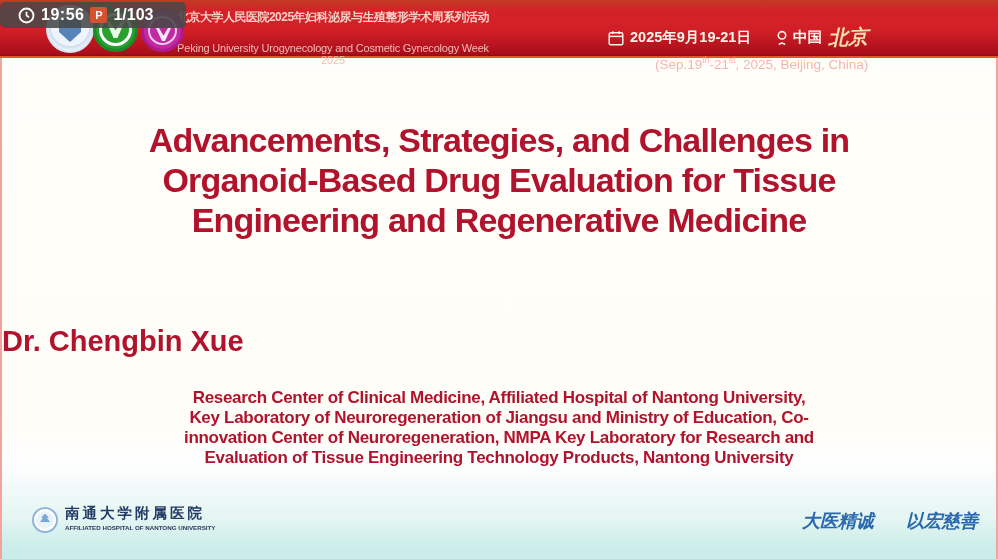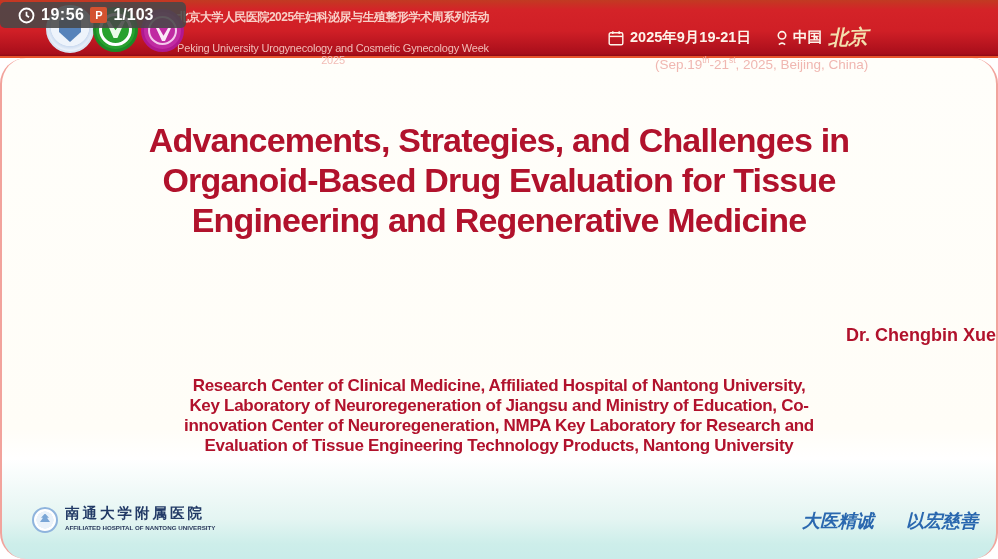--- a/index.html
+++ b/index.html
@@ -48,25 +48,25 @@
   .banner-right .row1 .gap { width:24px; }
   .banner-right .row1 .pin { margin-right:4px; }
   .city-calligraphy { font-family:"DejaVu Serif", serif; font-style:italic; font-weight:bold;
                       font-size:20px; color:#f3dfae; margin-left:6px; transform:rotate(-2deg); }
   .banner-right .row2 { margin-top:4px; padding-left:47px; color:#f0b7b1; font-size:13.5px; }
   .banner-right .row2 sup { font-size:8.5px; }
 
   
   .slide { position:relative; flex:1;
            background:linear-gradient(180deg,#fffefa 0%, #fffdf7 74%, #ffffff 80%, #e4f5f2 92%, #cdeeea 97%, #c9ecea 100%);
-           border-left:2px solid #f2a39c; border-right:2px solid #f2a39c;border-radius:26px; }
+           border-left:2px solid #f2a39c; border-right:2px solid #f2a39c; }
 
   .slide-title { margin:62px auto 0; width:830px; text-align:center;
                  color:#b1122c; font-weight:bold; font-size:34px; line-height:40px; letter-spacing:-0.8px; }
-  .speaker { margin-top:85px; text-align:right; color:#b1122c; font-weight:bold; font-size:18px; }
+  .speaker { margin-top:85px; text-align:left; color:#b1122c; font-weight:bold; font-size:29px; }
   .affiliation { margin:30px auto 0; width:720px; text-align:center;
                  color:#b1122c; font-weight:bold; font-size:17px; line-height:20px; letter-spacing:-0.3px; }
 
   .footer-left { position:absolute; left:30px; bottom:24px; display:flex; align-items:center; gap:7px; }
   .hospital-emblem { width:26px; height:26px; border-radius:50%; flex:0 0 26px;
                      background:radial-gradient(circle,#eaf2fa 55%, #ffffff 56%);
                      border:2px solid #8fb4dd; position:relative; }
   .hospital-emblem::after { content:""; position:absolute; left:6px; top:5px; width:10px; height:12px;
                      background:#7aa6d6; clip-path:polygon(50% 0,90% 35%,70% 35%,100% 70%,0 70%,30% 35%,10% 35%); }
   .footer-left .zh { color:#223a66; font-weight:bold; font-size:14.5px; letter-spacing:3px; white-space:nowrap; }

